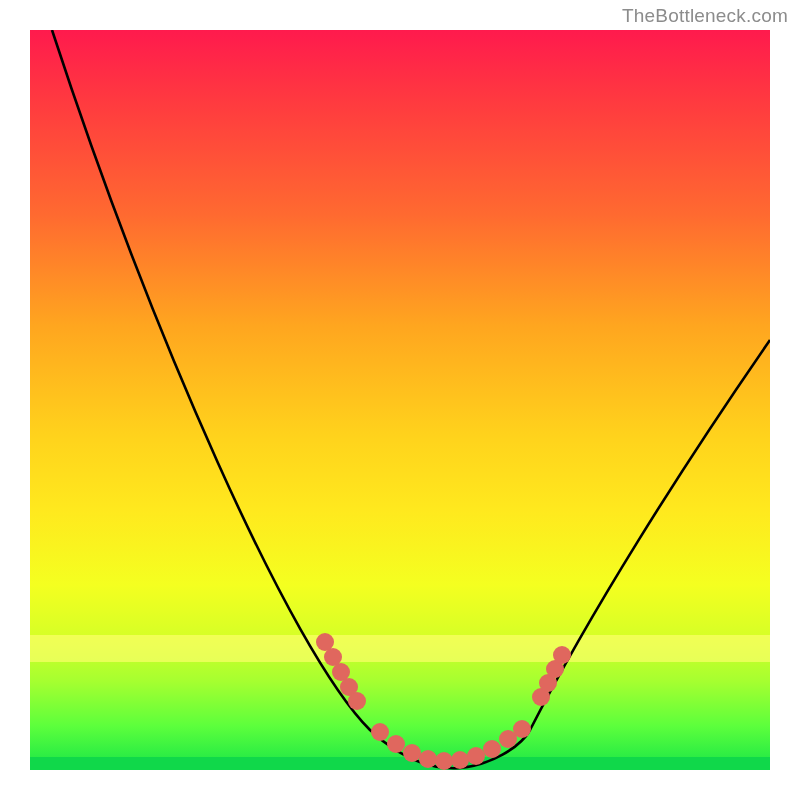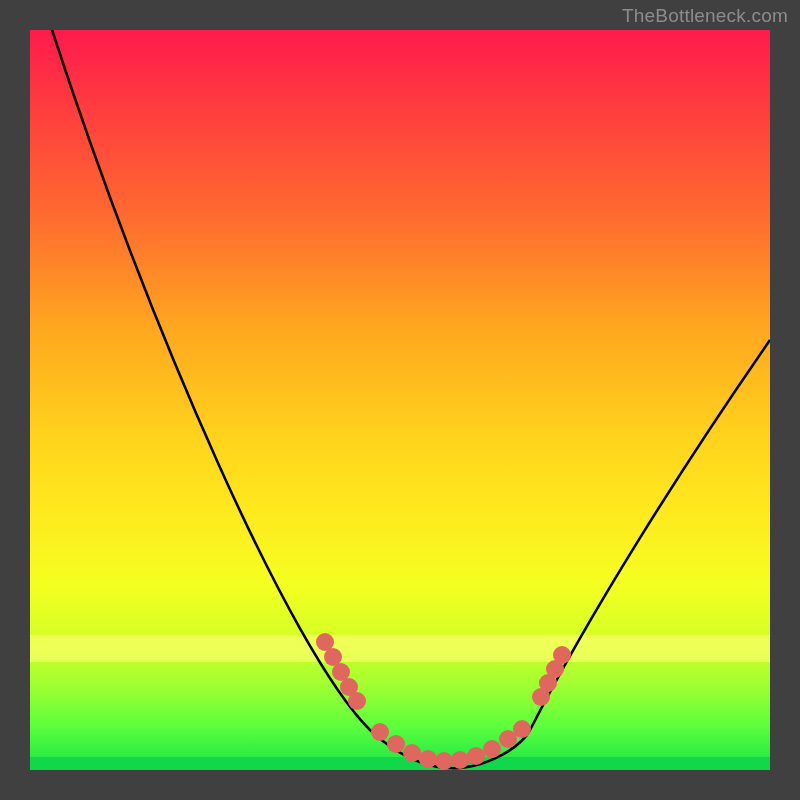--- a/index.html
+++ b/index.html
@@ -10,21 +10,21 @@
     background: #000;
     overflow: hidden;
     font-family: Arial, Helvetica, sans-serif;
   }
   .frame {
     position: absolute;
     left: 0;
     top: 0;
     width: 800px;
     height: 800px;
-    background: #404040;
+    background: #ffffff;
   }
   .plot {
     position: absolute;
     left: 30px;
     top: 30px;
     width: 740px;
     height: 740px;
     
     background: linear-gradient(to bottom,
       #ff1a4d 0%,

